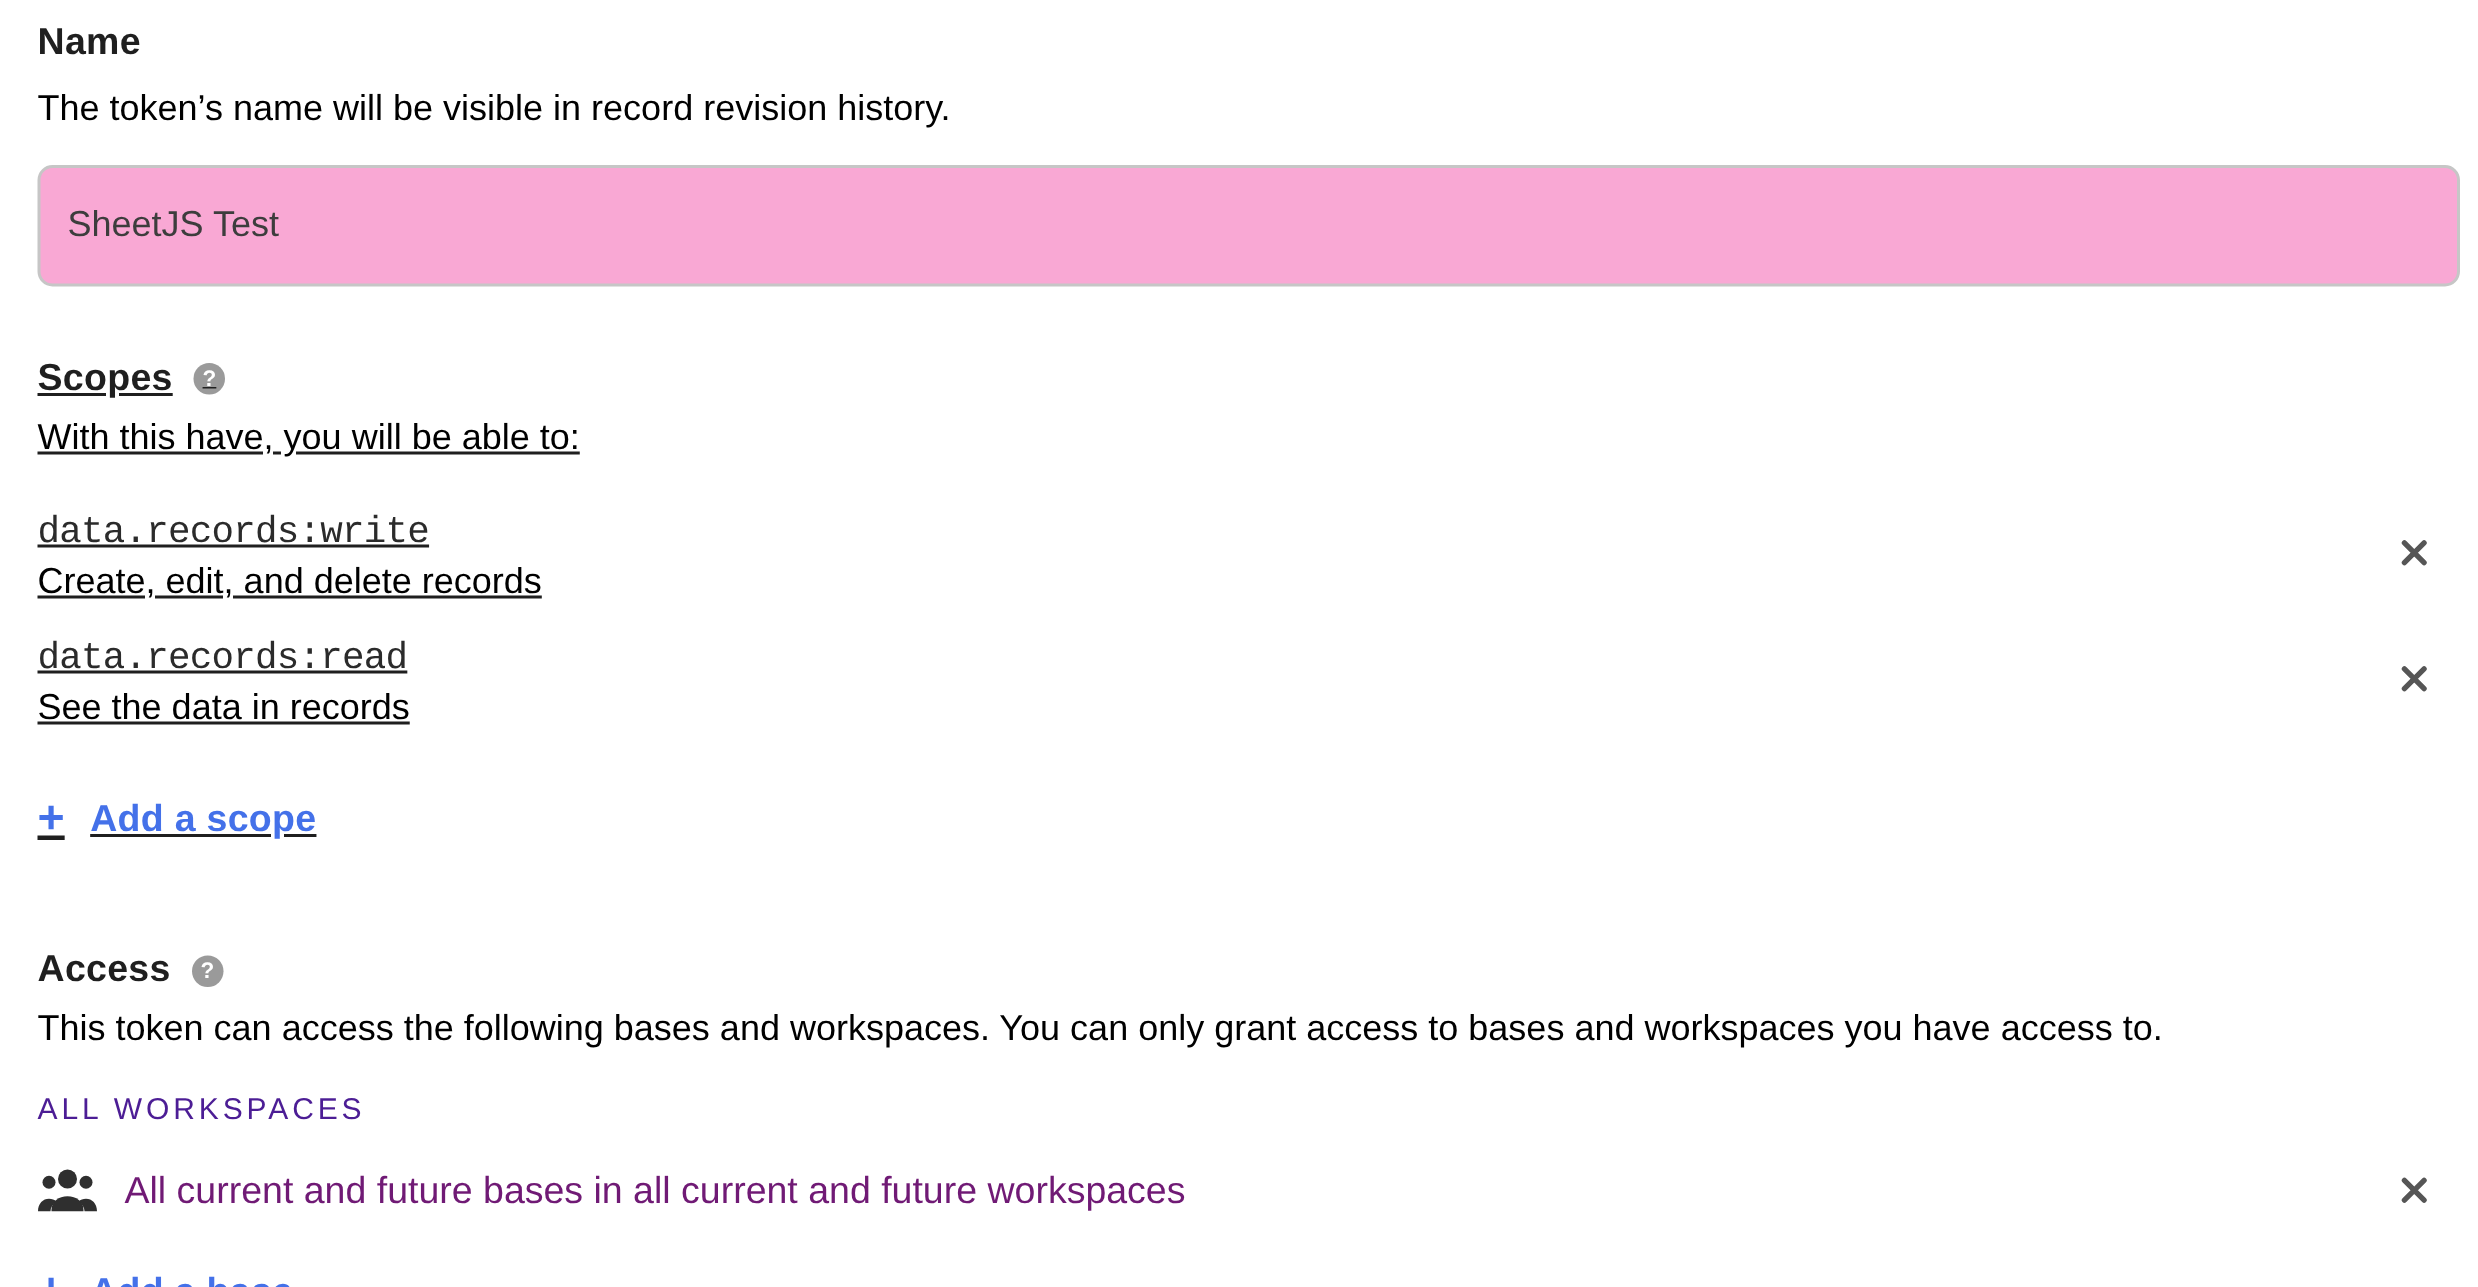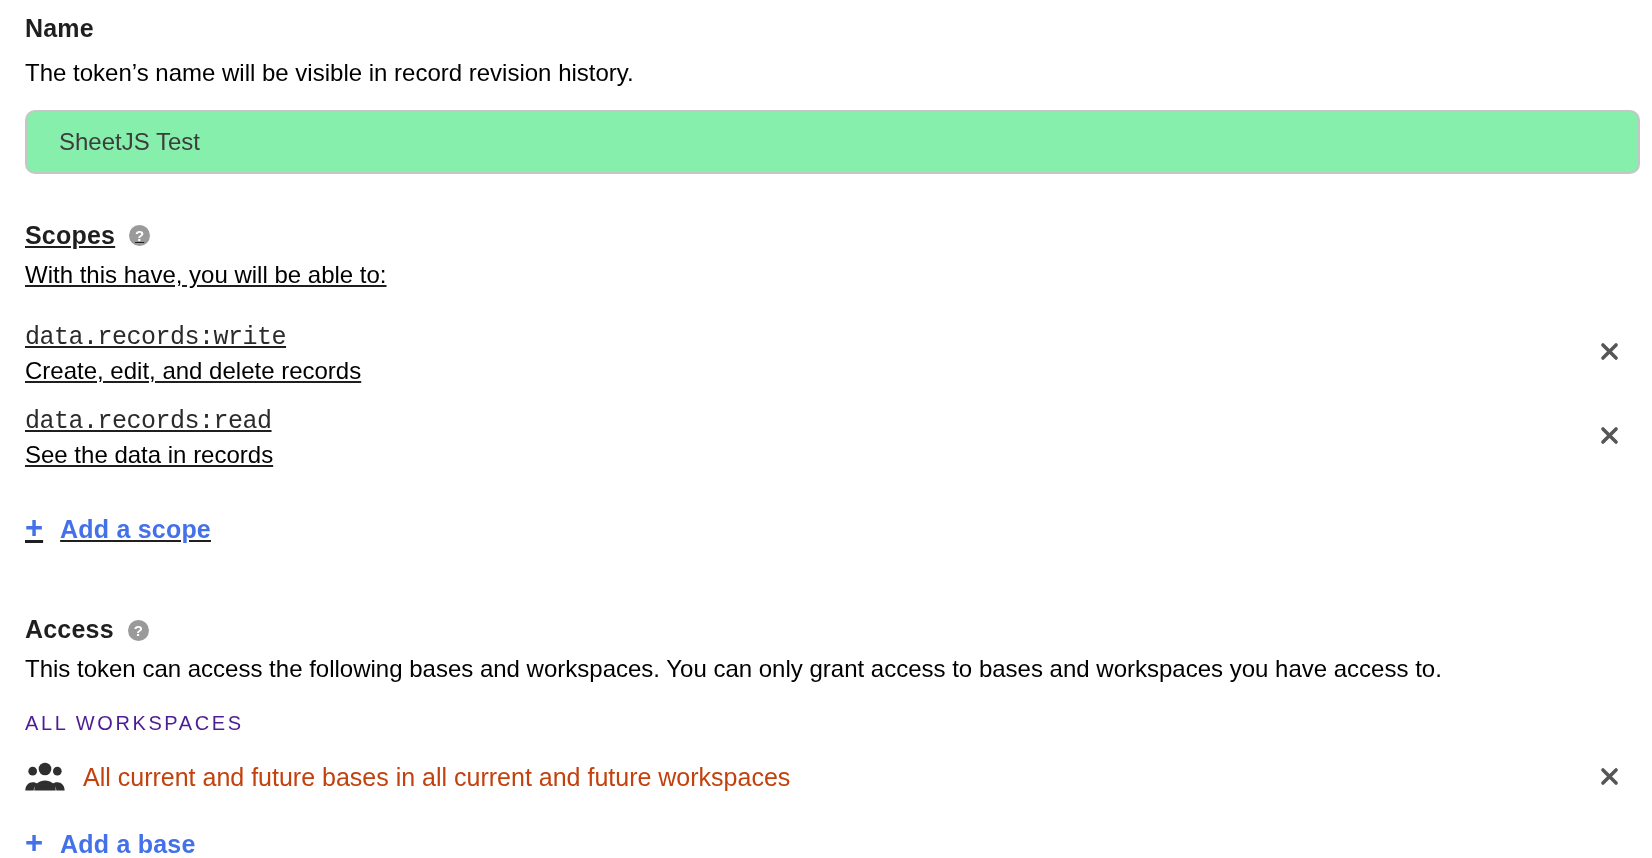--- a/index.html
+++ b/index.html
@@ -24,25 +24,25 @@
     cursor: pointer; user-select: none; margin-top: 2px;
   }
 
   .muted { color: #000000; }
   .body-text { font-size: 24px; line-height: 1.3; margin: 0; }
 
   .name-desc { margin-top: 12px; }
 
   .name-input {
     display: block; width: 100%; box-sizing: border-box;
-    margin-top: 22px; height: 64px;
+    margin-top: 22px; height: 81px;
     border: 2px solid #c6c6c6; border-radius: 10px;
-    font-size: 24px; color: #3d3d3d; padding: 0 32px;
+    font-size: 24px; color: #3d3d3d; padding: 0 18px;
     font-family: "Liberation Sans", "DejaVu Sans", sans-serif;
-    background: #86efac; outline: none;
+    background: #f9a8d4; outline: none;
   }
 
   .scopes-section { margin-top: 45px; text-decoration: underline; }
   .scopes-intro { margin-top: 8px; }
 
   .scope-row {
     display: flex; align-items: center; justify-content: space-between;
     padding-right: 18px;
   }
   .scope-row.first { margin-top: 17px; }
@@ -74,21 +74,21 @@
   .group-label {
     margin-top: 28px; font-size: 20px; letter-spacing: 2.6px;
     color: #4c1d95; font-weight: 400;
   }
 
   .workspace-row {
     display: flex; align-items: center; gap: 18px;
     margin-top: 26px; padding-right: 18px;
   }
   .people-icon { display: flex; align-items: center; flex: none; }
-  .workspace-label { font-size: 25px; color: #c2410c; flex: 1; line-height: 1.3; }
+  .workspace-label { font-size: 25px; color: #701a75; flex: 1; line-height: 1.3; }
 </style>
 </head>
 <body>
 
 <div class="page">
 
   <section>
     <h2 class="section-heading">Name</h2>
     <p class="body-text muted name-desc">The token’s name will be visible in record revision history.</p>
     <input class="name-input" type="text" value="SheetJS Test" style="">

